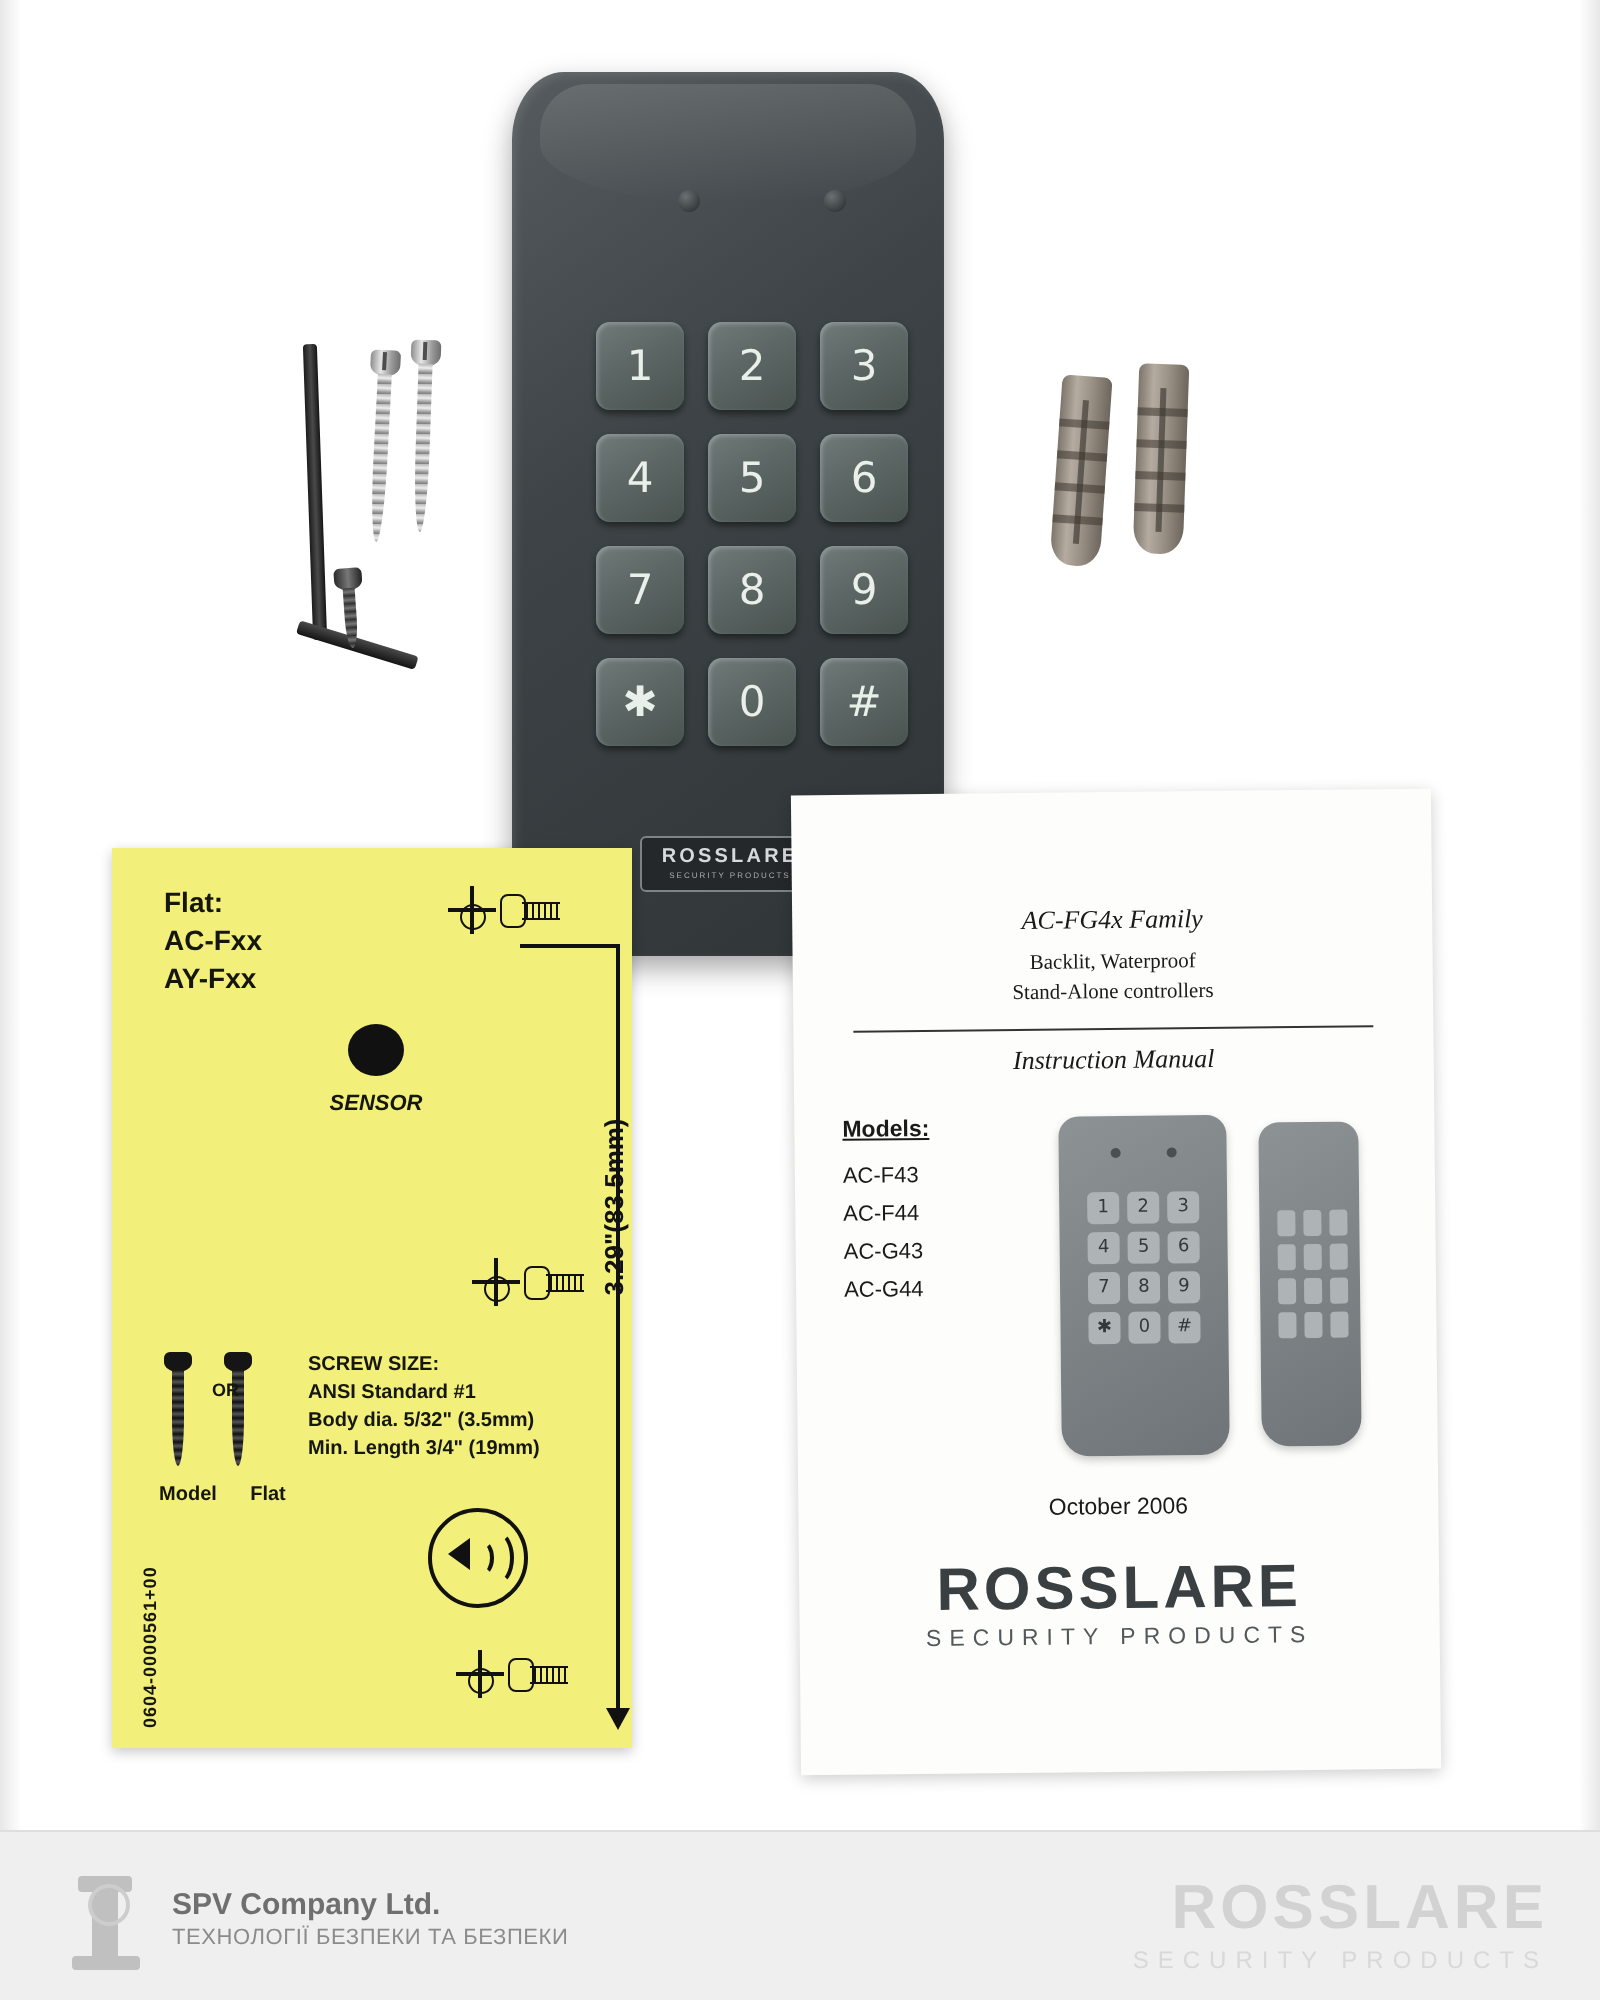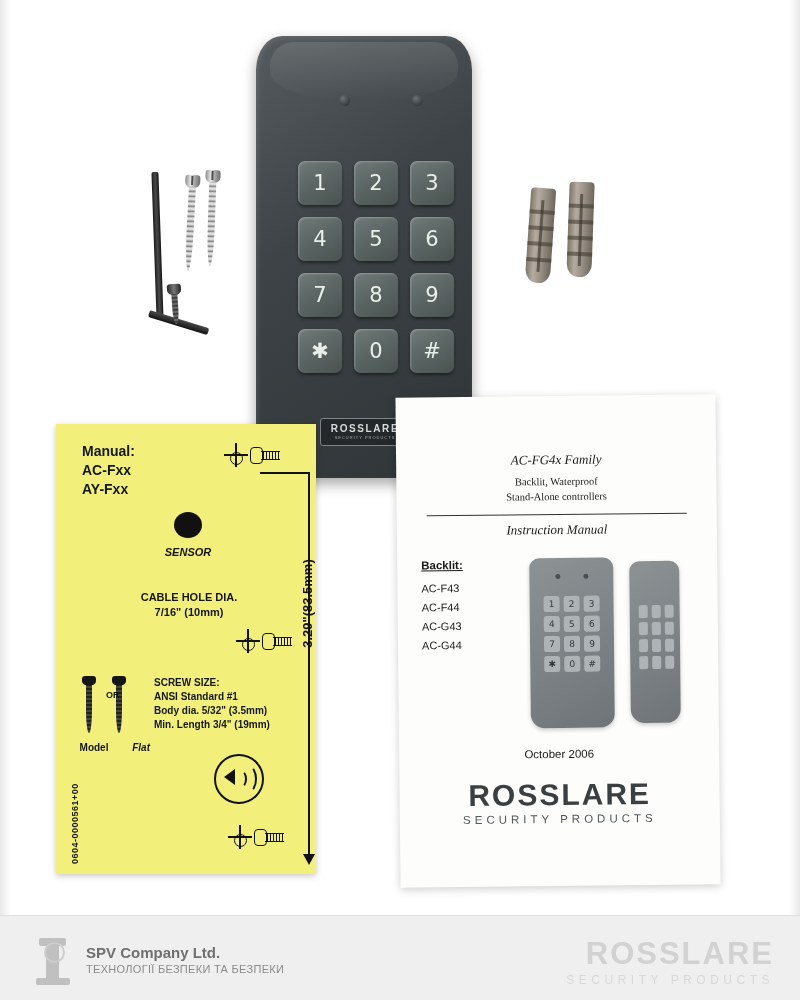--- a/index.html
+++ b/index.html
@@ -285,21 +285,21 @@
     font-size: 9px;
     font-weight: bold;
   }
   #label-yellow .of-label {
     position: absolute;
     top: 70px;
     font-size: 10px;
     font-weight: bold;
   }
   #label-yellow .of-label.oval { left: 0px; width: 32px; text-align: center; }
-  #label-yellow .of-label.flat { left: 40px; width: 32px; text-align: right; font-style: italic; }
+  #label-yellow .of-label.flat { left: 40px; width: 32px; text-align: center; }
   #label-yellow .sidecode {
     position: absolute;
     left: -36px;
     top: 380px;
     width: 110px;
     font-size: 9px;
     font-weight: bold;
     transform: rotate(-90deg);
     letter-spacing: 0.5px;
   }
@@ -720,42 +720,38 @@
       <div class="kp-key">#</div>
     </div>
     <div class="kp-logo">
       <div class="l1">ROSSLARE</div>
       <div class="l2">SECURITY PRODUCTS</div>
     </div>
   </div>
 
   <div id="label-yellow">
     <div class="model-block">
-      <div>Manual:</div>
+      <div>Flat:</div>
       <div>AC-Fxx</div>
       <div>AY-Fxx</div>
     </div>
 
     <div class="target-icon t1">
       <div class="cross">
           <div class="ring"></div>
         </div>
       <div class="bolt">
           <div class="hd"></div>
           <div class="th"></div>
         </div>
     </div>
 
     <div class="sensor-dot"></div>
     <div class="sensor-cap">SENSOR</div>
 
-    <div class="cable-hole">
-      <div>CABLE HOLE DIA.</div>
-      <div>7/16" (10mm)</div>
-    </div>
 
     <div class="target-icon t2">
       <div class="cross">
           <div class="ring"></div>
         </div>
       <div class="bolt">
           <div class="hd"></div>
           <div class="th"></div>
         </div>
     </div>
@@ -810,21 +806,21 @@
 
   <div id="manual">
     <div class="m-title">AC-FG4x Family</div>
     <div class="m-sub">
       <div>Backlit, Waterproof</div>
       <div>Stand-Alone controllers</div>
     </div>
     <div class="m-rule"></div>
     <div class="m-instr">Instruction Manual</div>
 
-    <div class="m-models-h">Backlit:</div>
+    <div class="m-models-h">Models:</div>
     <div class="m-models">
       <div>AC-F43</div>
       <div>AC-F44</div>
       <div>AC-G43</div>
       <div>AC-G44</div>
     </div>
 
     <div class="m-dev big">
       <div class="dot d1"></div>
       <div class="dot d2"></div>

